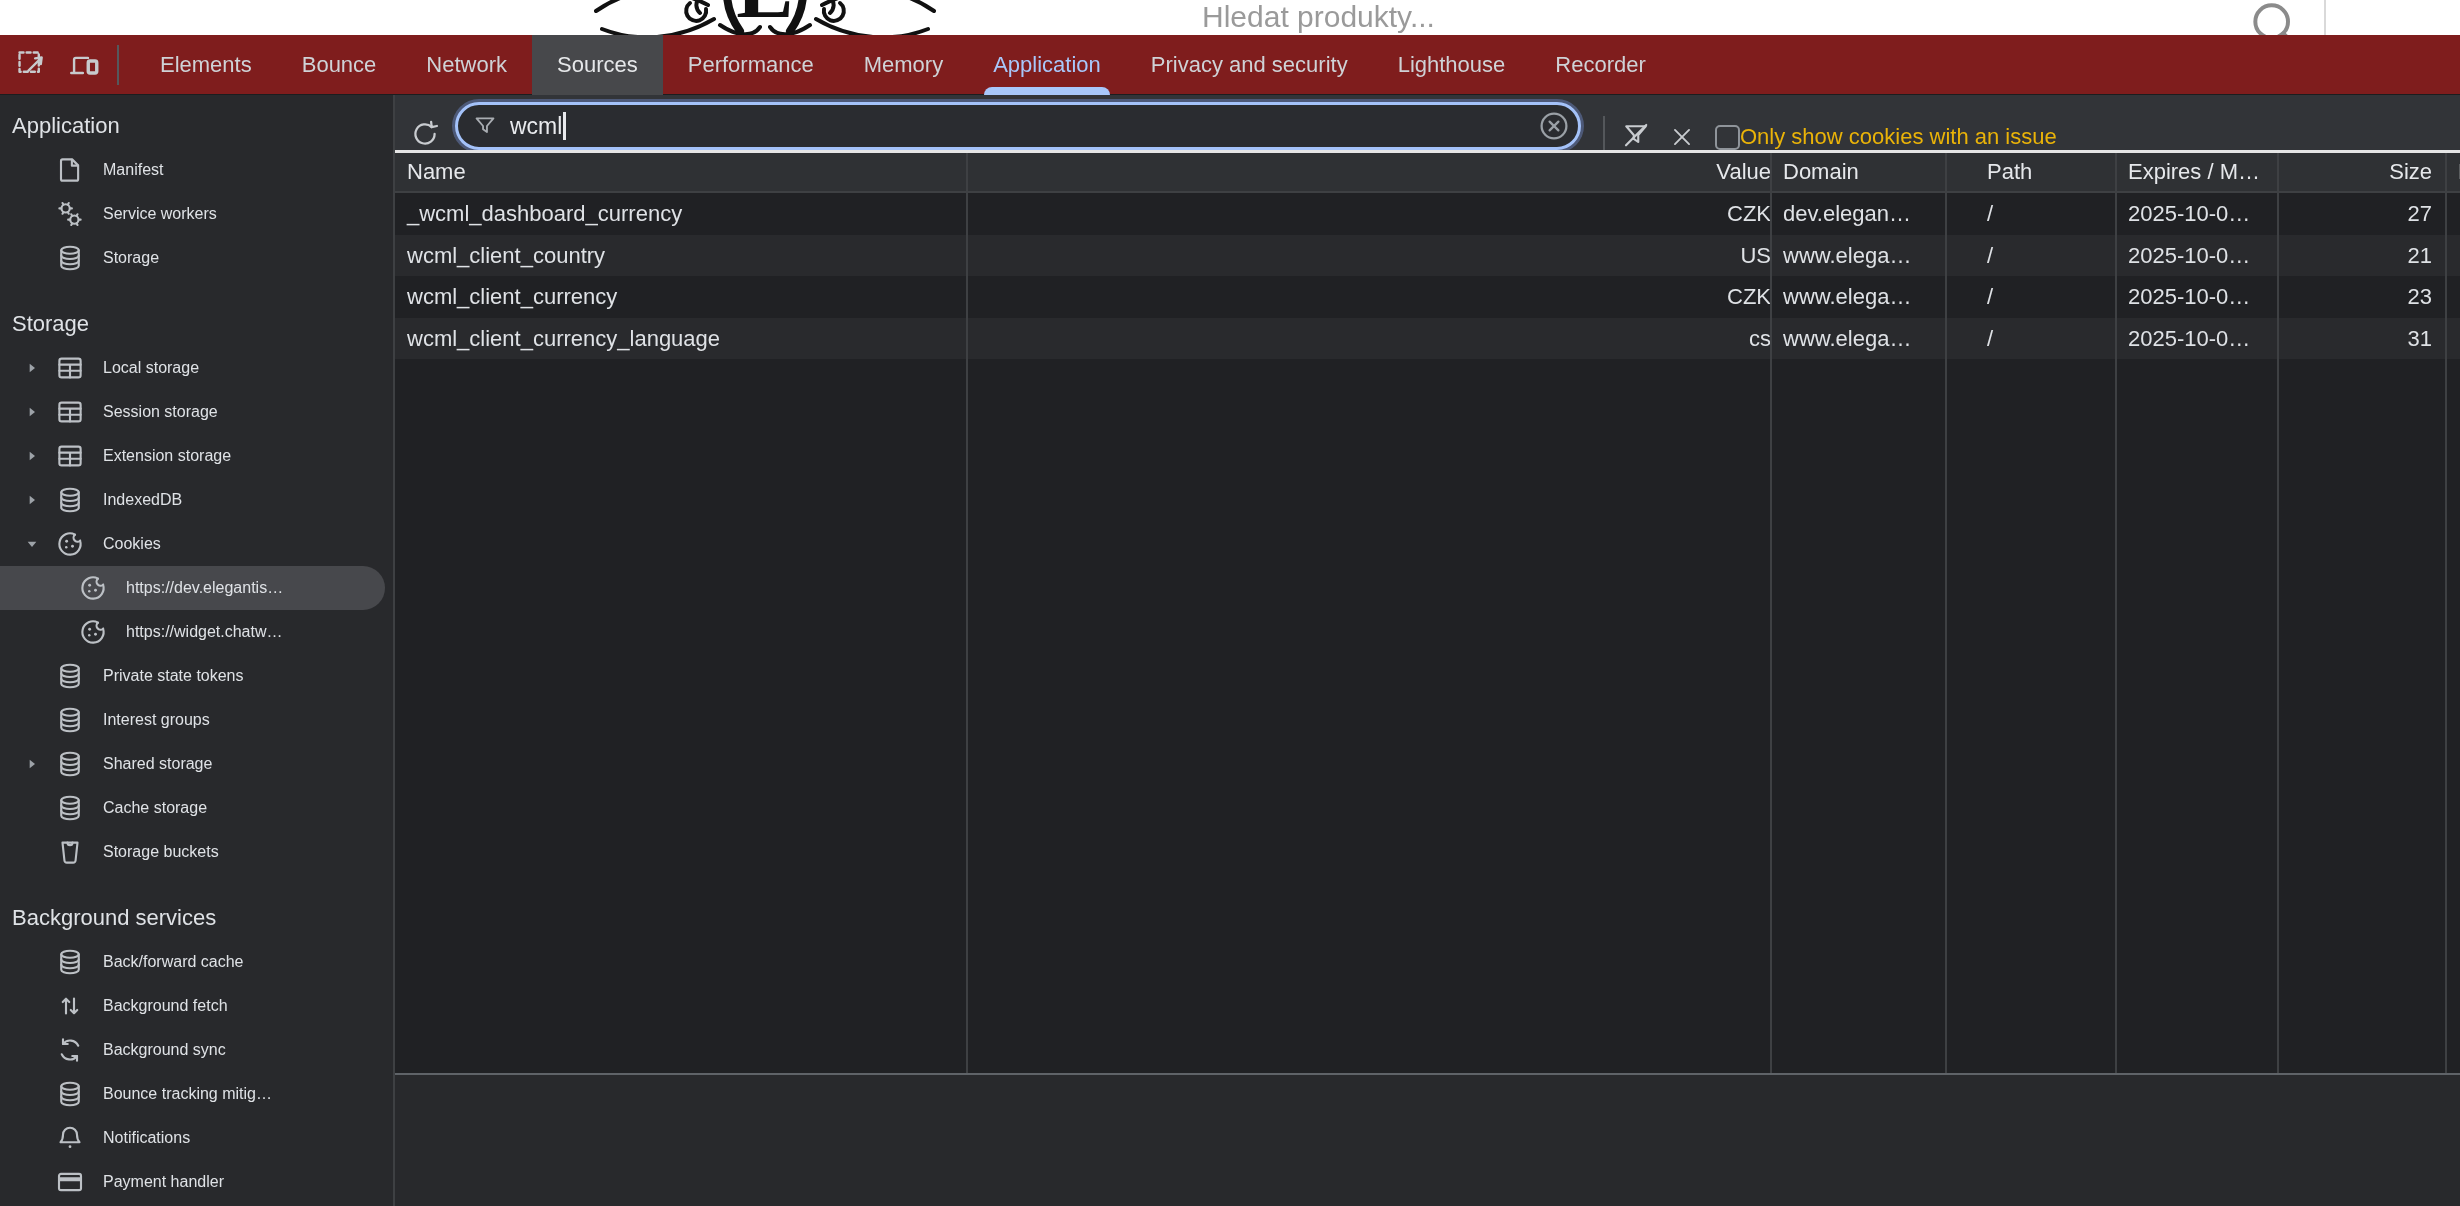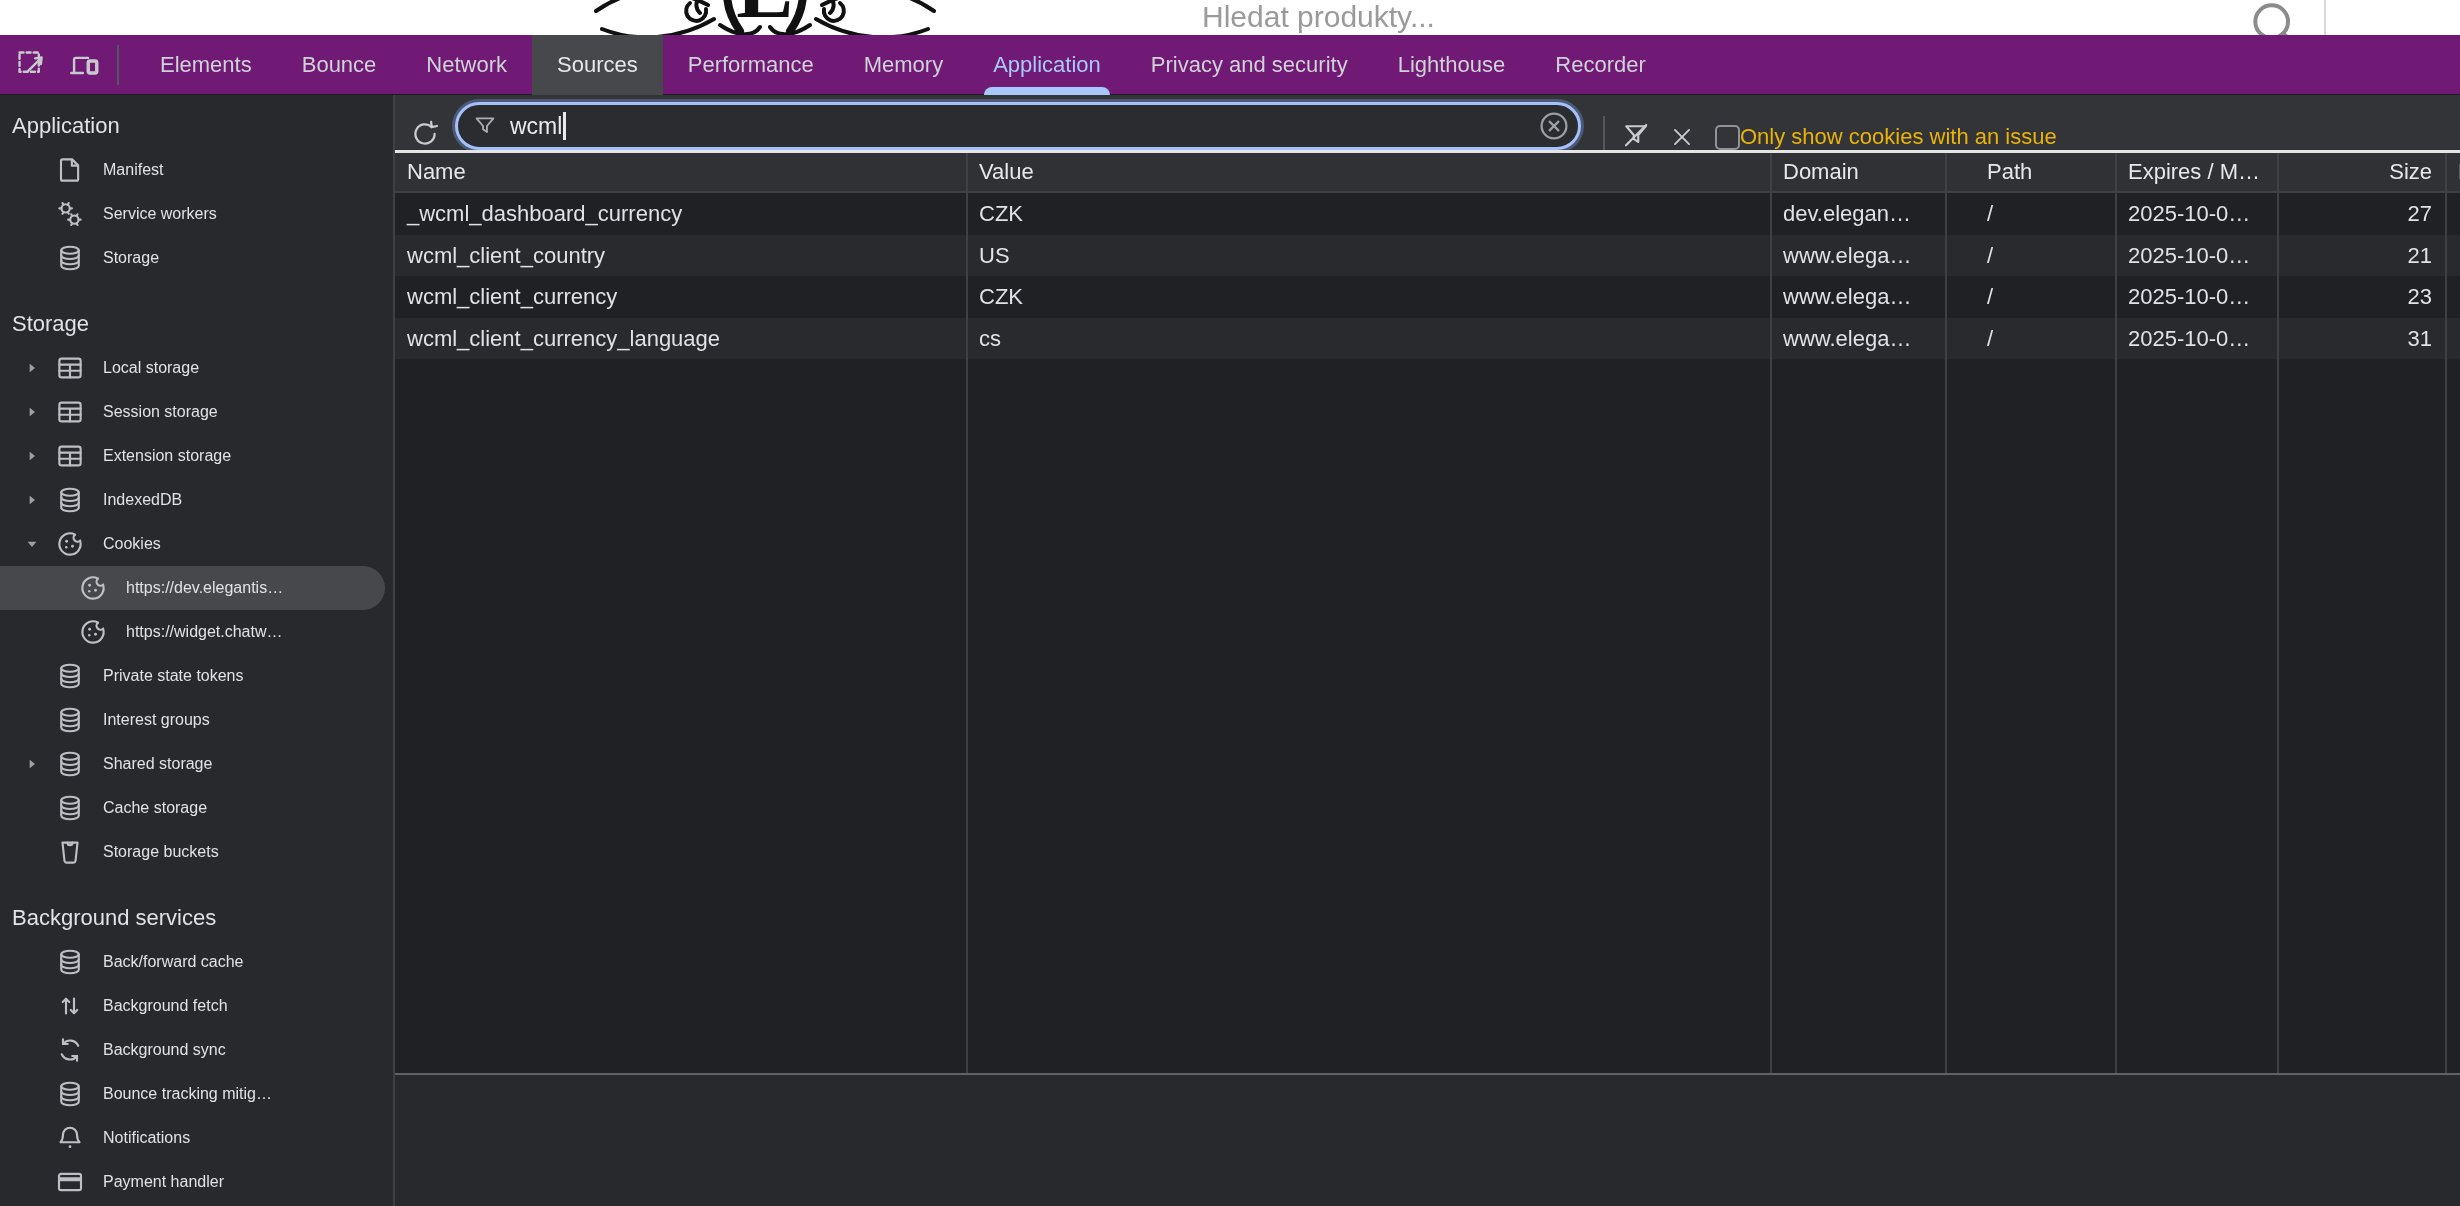--- a/index.html
+++ b/index.html
@@ -11,21 +11,21 @@
   svg.ic{fill:none;stroke:currentColor;stroke-width:1.7;stroke-linecap:round;stroke-linejoin:round;}
 
   
   .page-strip{position:relative;height:35px;background:#ffffff;overflow:hidden;}
   .logo-svg{position:absolute;left:588px;top:-45px;width:354px;height:80px;color:#111;}
   .search-ph{position:absolute;left:1202px;top:0;line-height:34px;font-size:30px;color:#9a9a9a;}
   .search-ico{position:absolute;left:2246px;top:-4px;width:56px;height:56px;color:#8b8b8b;}
   .strip-sep{position:absolute;left:2324px;top:0;width:2px;height:35px;background:#d9d9d9;}
 
   
-  .tabbar{height:60px;box-sizing:border-box;background:#701a75;display:flex;align-items:center;border-bottom:1px solid #1c1d1f;}
+  .tabbar{height:60px;box-sizing:border-box;background:#7f1d1d;display:flex;align-items:center;border-bottom:1px solid #1c1d1f;}
   .tb-icon{width:34px;height:34px;color:#c7cacd;flex:0 0 auto;}
   .tb-icon.first{margin-left:15px;}
   .tb-icon.second{margin-left:18px;}
   .tb-sep{width:2px;height:40px;background:#55585c;margin:0 16px;flex:0 0 auto;}
   .tab{position:relative;height:60px;display:flex;align-items:center;padding:0 25px;
        font-size:22px;color:#cfd2d6;white-space:nowrap;flex:0 0 auto;}
   .tab.highlight{background:#47484b;color:#e6e8ea;}
   .tab.active{color:#a8c7fa;}
   .tab.active::after{content:'';position:absolute;left:16px;right:16px;bottom:0;height:8px;
        background:#a8c7fa;border-radius:8px 8px 0 0;}
@@ -73,21 +73,21 @@
   .table-region{position:relative;height:923px;box-sizing:border-box;background:#202124;
        border-top:3px solid #e5e5e5;flex:0 0 auto;overflow:hidden;}
   .thead{display:flex;height:40px;box-sizing:border-box;background:#2f3134;border-bottom:2px solid #3e4043;}
   .th{line-height:38px;padding-left:12px;box-sizing:border-box;overflow:hidden;white-space:nowrap;
       font-size:22px;color:#e6e8eb;}
   .trow{display:flex;height:41.5px;}
   .trow.alt{background:#292a2d;}
   .td{line-height:41.5px;padding-left:12px;box-sizing:border-box;overflow:hidden;white-space:nowrap;
       font-size:22px;color:#dfe2e6;}
   .c-name{width:572px;}
-  .c-value{width:804px;}
+  .c-value{width:804px;text-align:right;}
   .c-domain{width:175px;}
   .c-path{width:170px;padding-left:41px;}
   .c-exp{width:162px;}
   .c-size{width:168px;text-align:right;padding-right:14px;}
   .td.c-size{padding-left:4px;}
   .c-extra{flex:1;min-width:0;}
   .vline{position:absolute;top:0;bottom:0;width:2px;background:#3e4043;}
   .vl0{left:571px;}.vl1{left:1375px;}.vl2{left:1550px;}.vl3{left:1720px;}.vl4{left:1882px;}.vl5{left:2050px;}
 
   .bottom-pane{flex:1;background:#28292c;border-top:2px solid #5f6368;}

